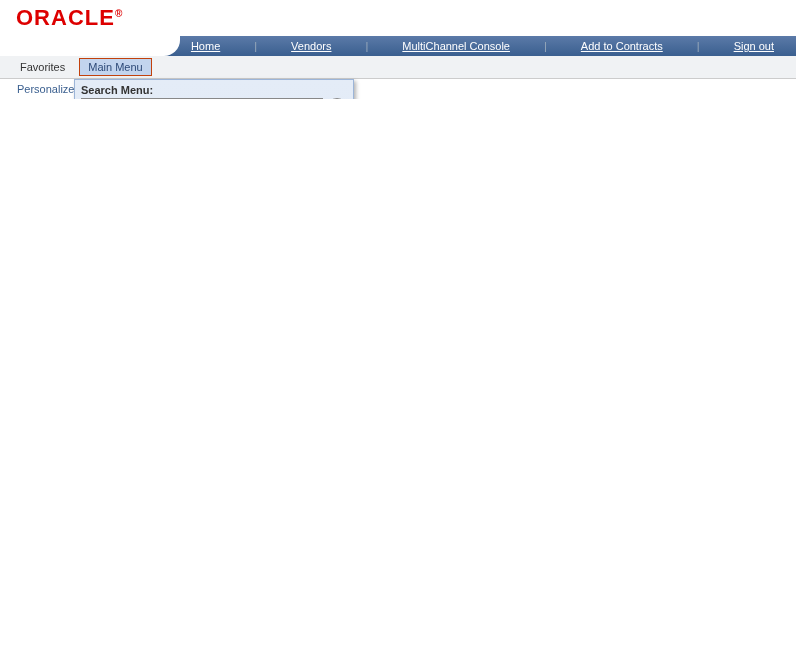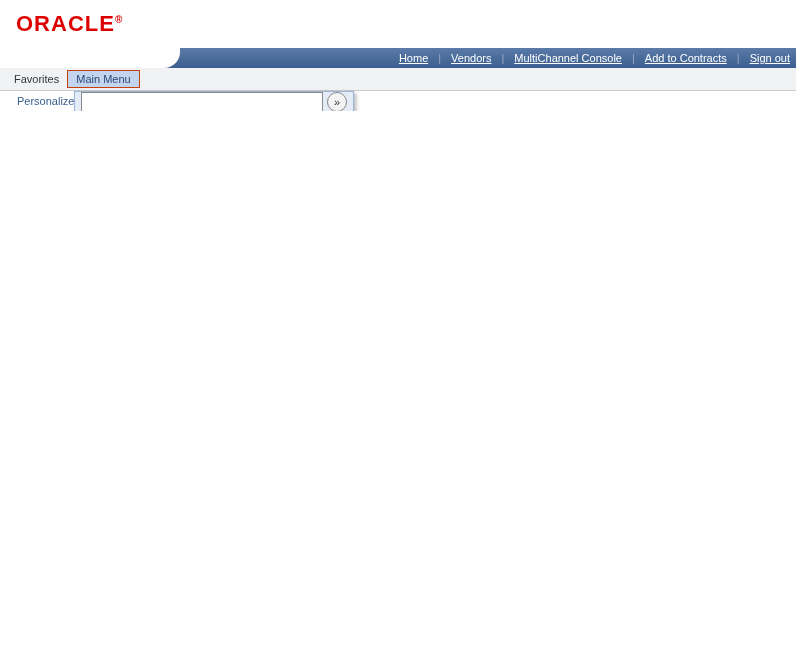--- a/index.html
+++ b/index.html
@@ -1,28 +1,28 @@
 <!DOCTYPE html>
 <html><head>
 <meta charset="utf-8">
 <style>
   * { box-sizing: border-box; margin: 0; padding: 0; }
   body { font-family: Arial, sans-serif; font-size: 11px; color: #333; background: #fff; width: 796px; }
   
-  .header { display: flex; align-items: center; justify-content: space-between; height: 48px; padding: 0 8px; background: #fff; }
+  .header { display: flex; align-items: center; justify-content: space-between; height: 36px; padding: 0 8px; background: #fff; }
   .oracle-logo { font-family: Arial, sans-serif; font-weight: bold; font-size: 22px; color: #dd0000; letter-spacing: 1px; padding-left: 8px; }
   .logo-r { font-size: 10px; vertical-align: super; }
   
-  .navbar { background: linear-gradient(#5b7aa8, #3a5f8f); display: flex; justify-content: flex-end; align-items: center; height: 20px; border-radius: 12px 0 0 0; padding-right: 2px; position: relative; }
+  .navbar { background: linear-gradient(#5b7aa8, #3a5f8f); display: flex; justify-content: flex-end; align-items: center; height: 20px; border-radius: 12px 0 0 0; padding-right: 18px; position: relative; gap: 24px; }
   .navbar::before { content: ''; position: absolute; left: 0; top: 0; width: 180px; height: 20px; background: #fff; border-radius: 0 0 16px 0; }
   .nav-link { color: #fff; text-decoration: underline; font-size: 11px; margin: 0 4px; cursor: pointer; }
   .nav-sep { color: #9ab; margin: 0 6px; }
   
   .menubar { display: flex; align-items: center; padding: 2px 6px; background: #f0f2f4; border-bottom: 1px solid #ccc; font-size: 11px; }
-  .menubar-item { padding: 2px 8px; color: #333; cursor: pointer; }
+  .menubar-item { padding: 2px 8px; color: #333; cursor: pointer; margin-left: 6px; }
   .menubar-item.active { background: #c2d4ee; color: #2d4977; border: 1px solid #c2410c; }
   
   .personalize { color: #3a5f8f; padding: 4px 17px; font-size: 11px; }
   
   .content { position: relative; }
   
   .menu-panel { position: absolute; background: linear-gradient(#e4ecf7,#d7e3f2); border: 1px solid #9cb5d8; box-shadow: 2px 2px 4px rgba(0,0,0,0.3); font-size: 11px; }
   
   .main-menu { left: 74px; top: 0px; width: 280px; }
   .search-label { font-weight: bold; color: #333; padding: 4px 6px 2px 6px; display: block; }
@@ -71,20 +71,21 @@
 
 <div class="menubar">
   <div class="menubar-item">Favorites</div>
   <div class="menubar-item active">Main Menu</div>
 </div>
 
 <div class="content">
   <div class="personalize">Personalize</div>
 
   <div class="menu-panel main-menu">
+    <span class="search-label">Search Menu:</span>
     <div class="search-row">
       <input class="search-input" type="text" value="" style="">
       <div class="go-btn">»</div>
     </div>
     <div class="menu-scroll top">▲<br>▼</div>
     <div class="menu-list" id="main-list">
         <div class="menu-item">
           <span class="folder-icon">
             <svg class="folder-svg" viewBox="0 0 16 12">
               <path d="M0 2 L0 11 Q0 12 1 12 L15 12 Q16 12 16 11 L16 3 Q16 2 15 2 L7 2 L6 0 L1 0 Q0 0 0 1 Z" fill="#f4cf6a" stroke="#b89330" stroke-width="0.5"></path>

